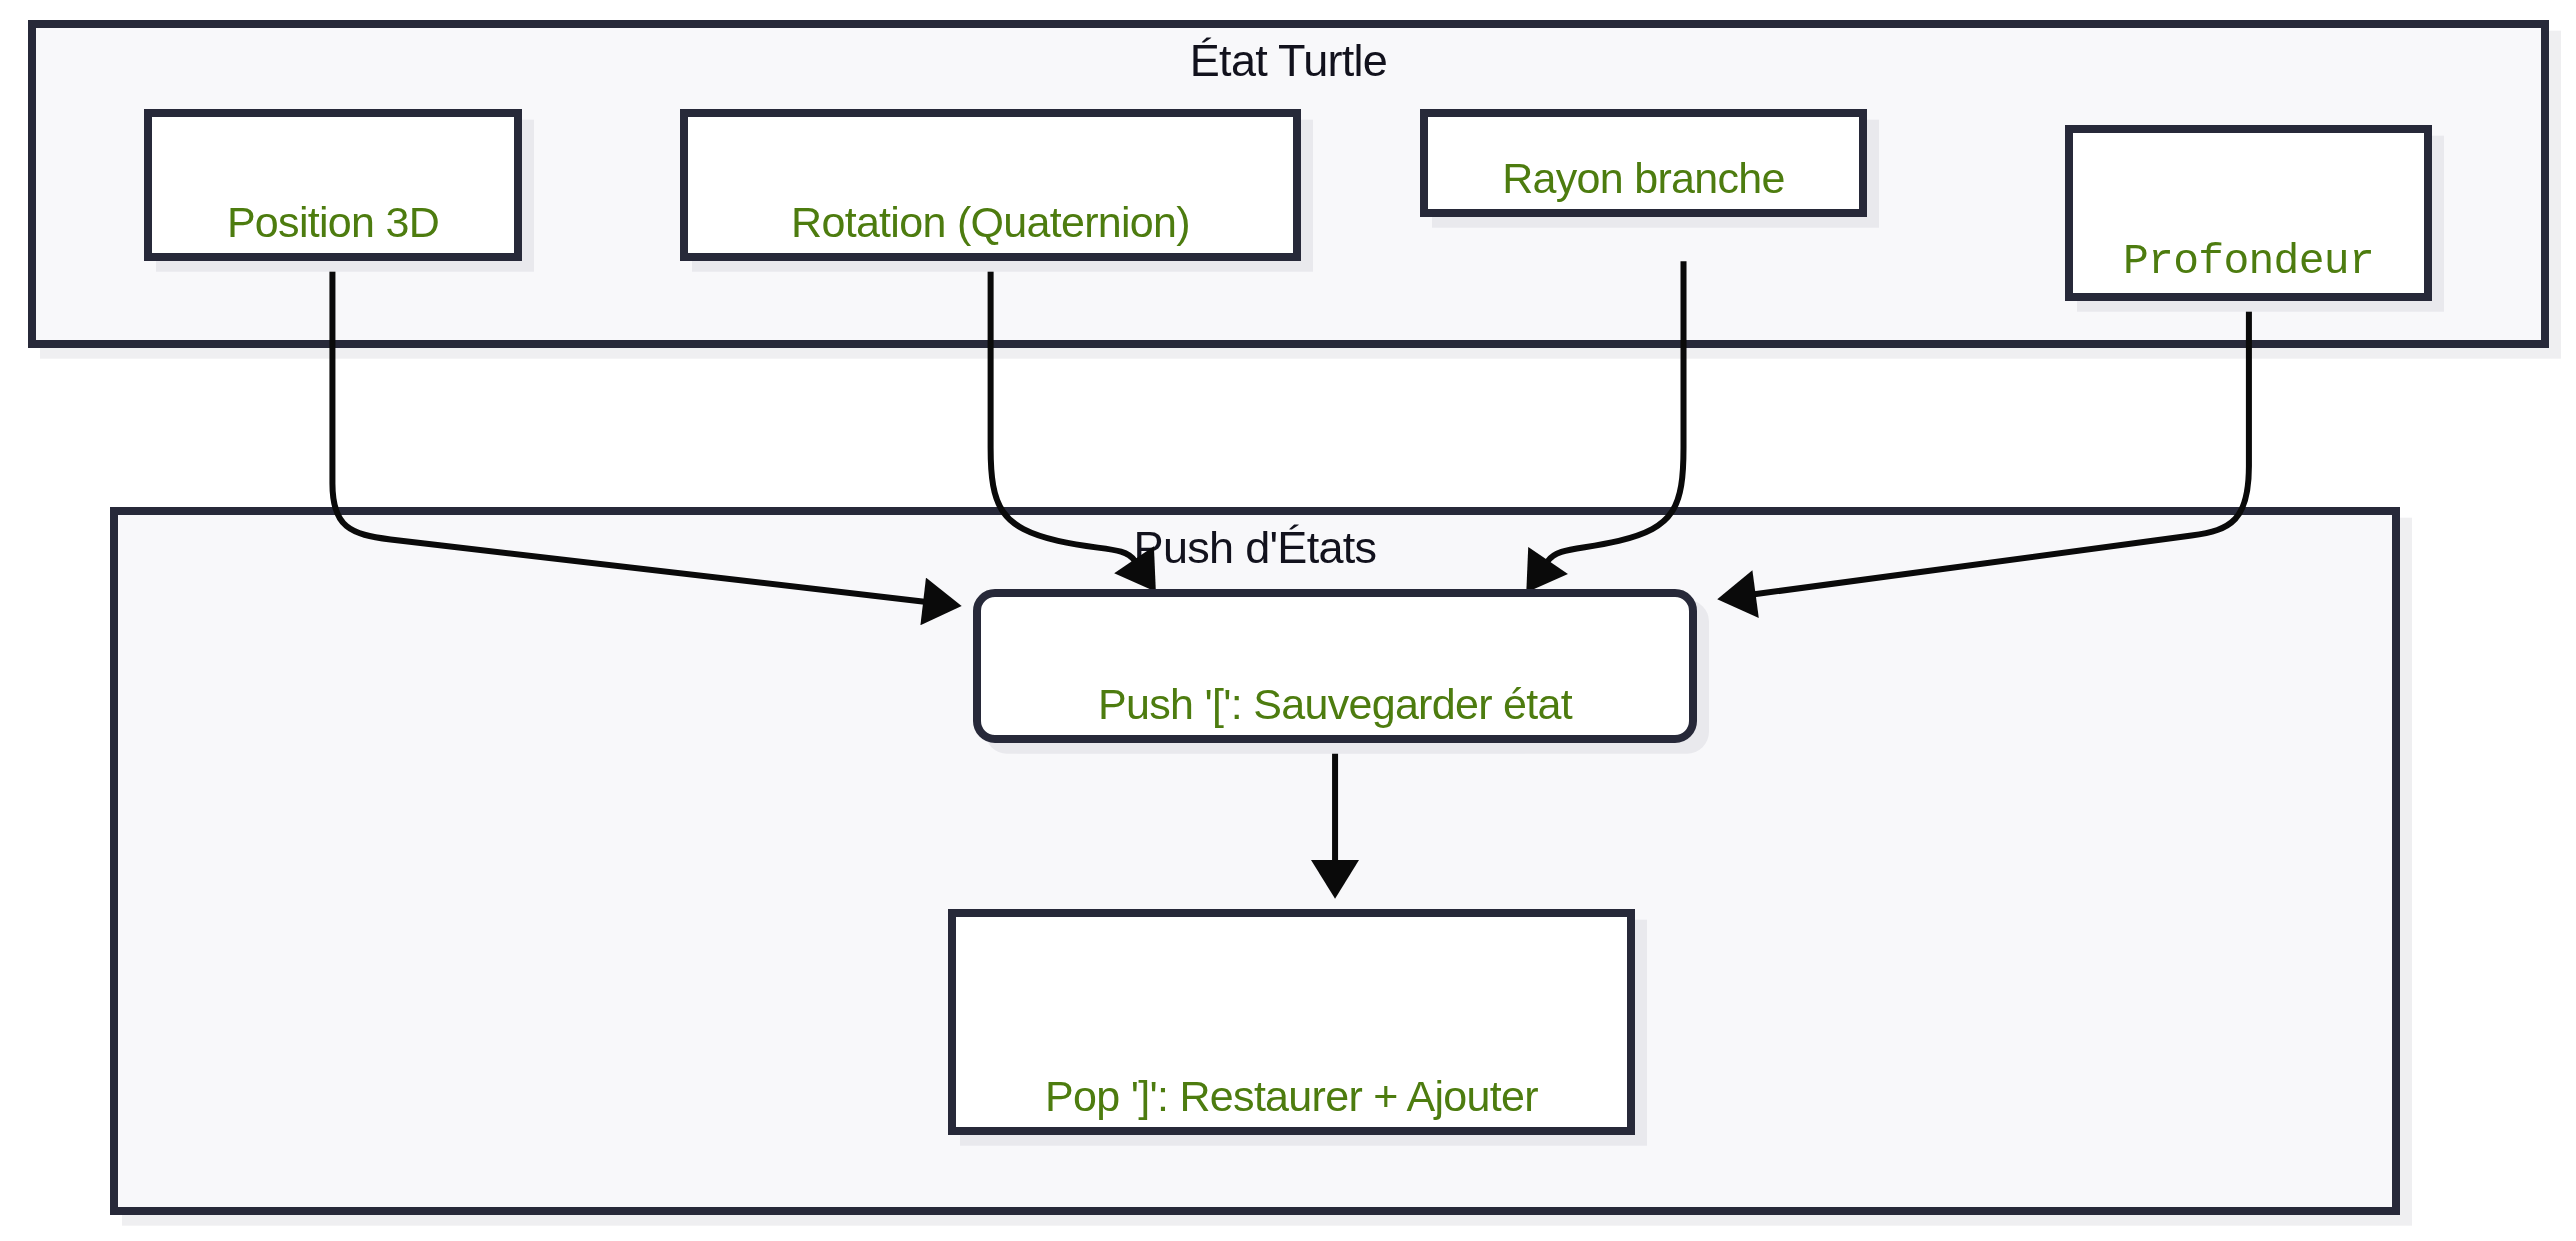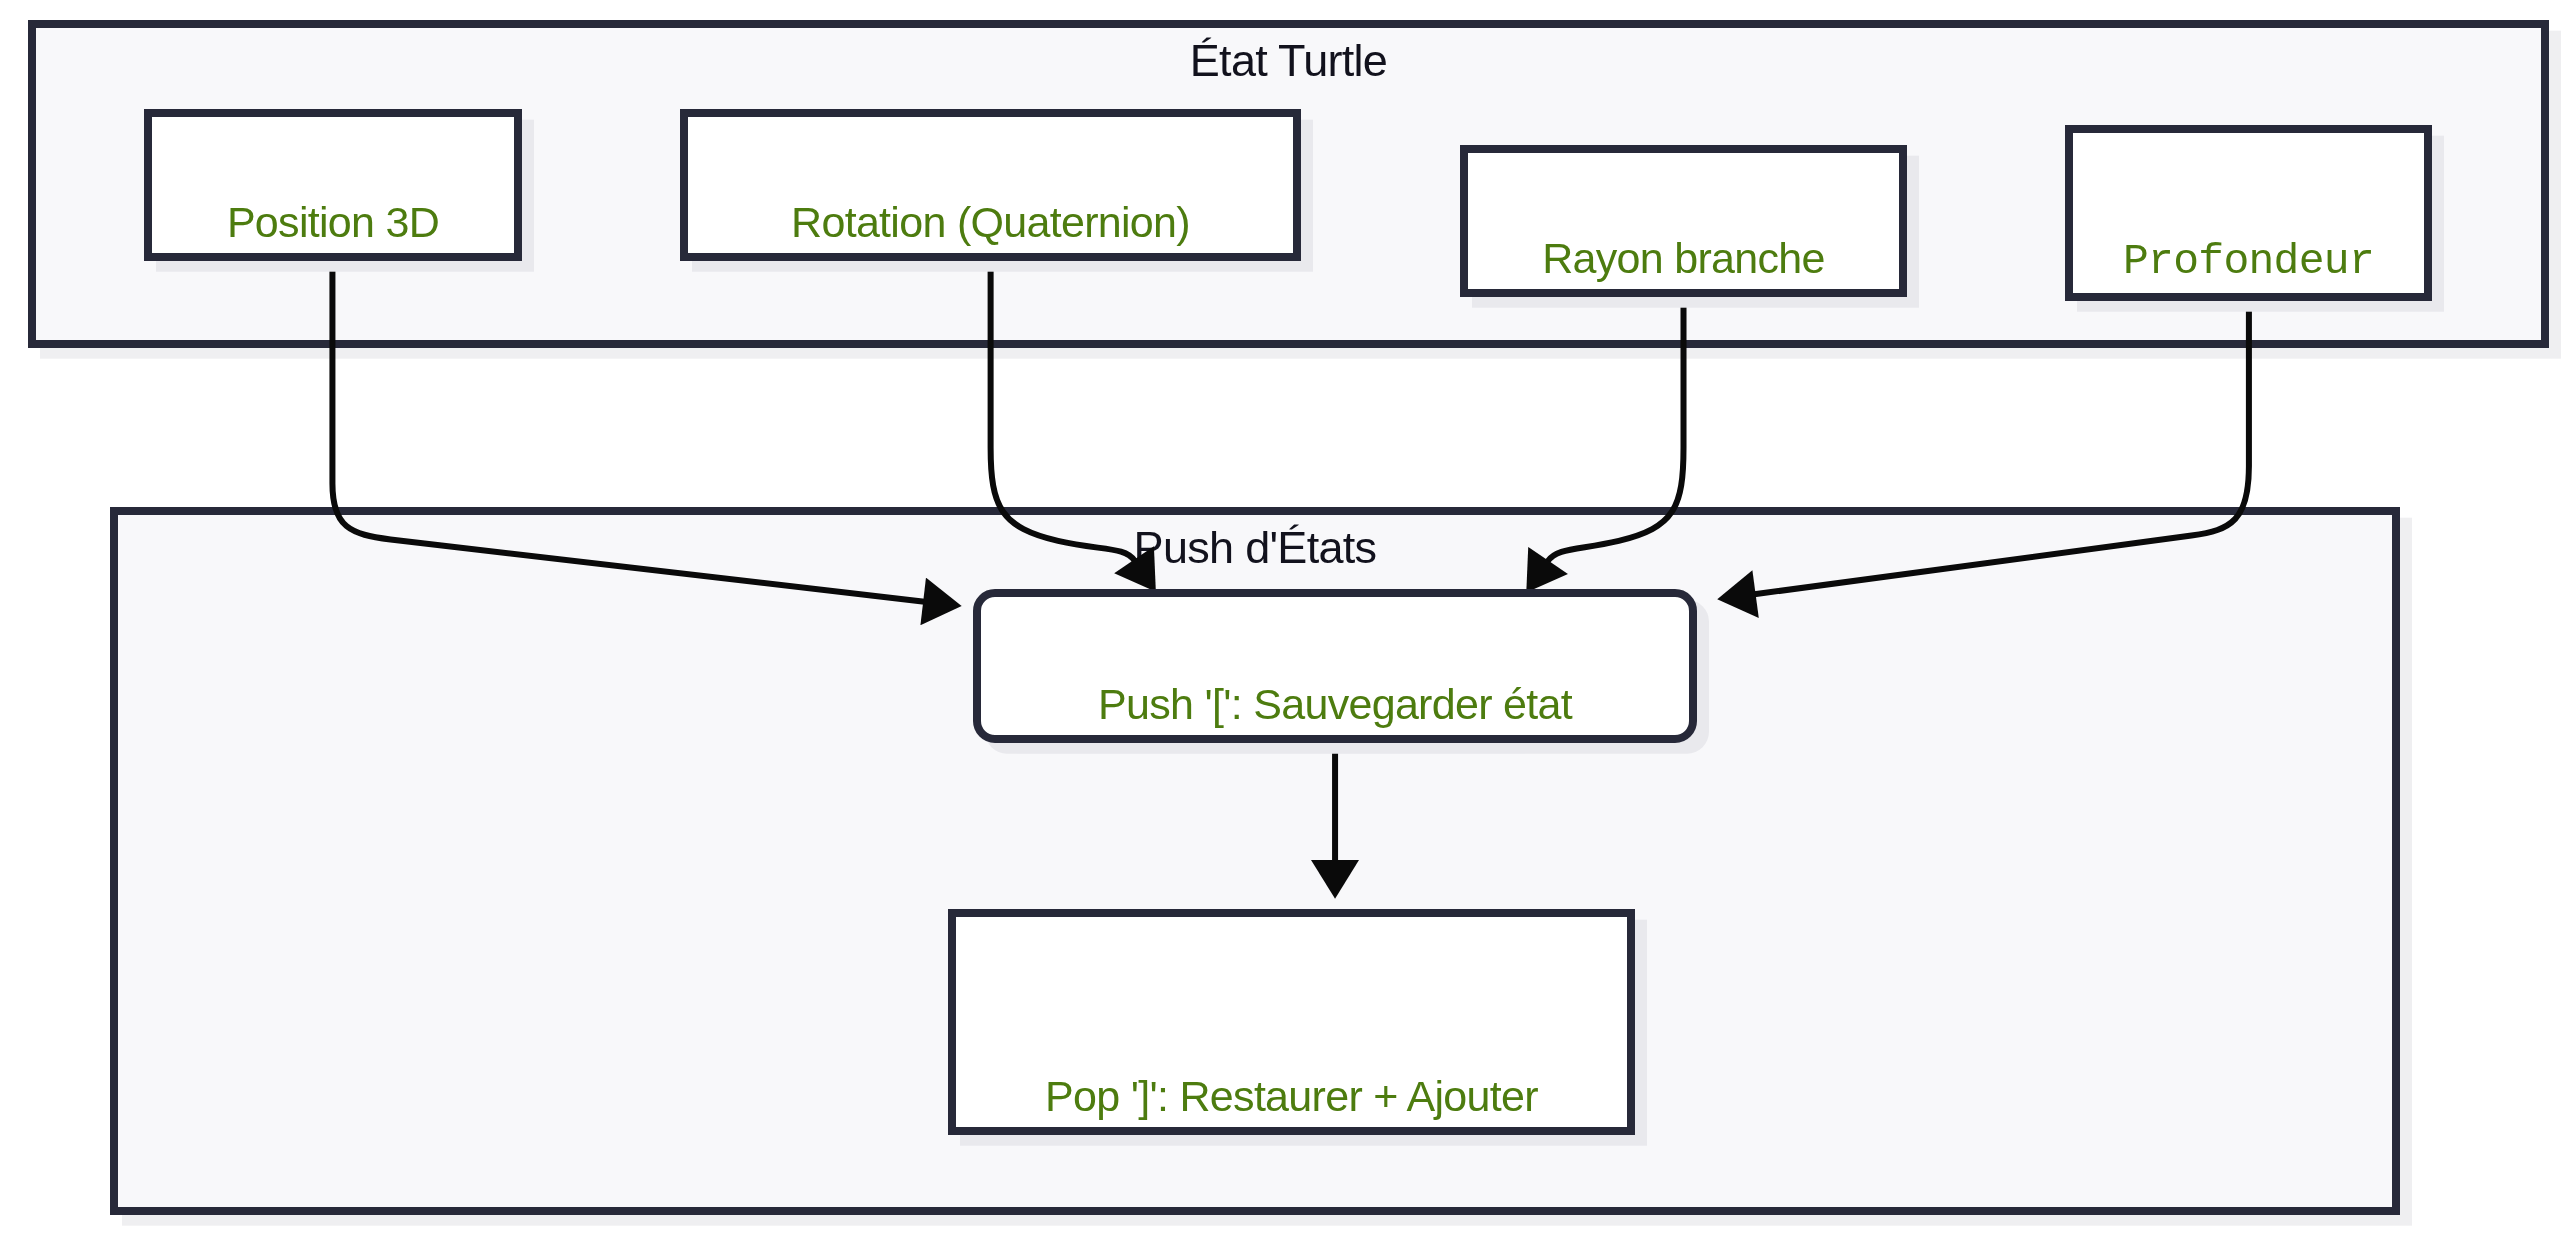--- a/index.html
+++ b/index.html
@@ -68,21 +68,21 @@
     text-align: center;
     font-size: 43px;
     font-weight: 500;
     letter-spacing: -0.7px;
     color: #4d7c0f;
     line-height: 1.45;
     z-index: 10;
   }
   #node-position   { left: 144px;  top: 109px;  width: 378px;  height: 152px; }
   #node-rotation   { left: 680px; top: 109px;  width: 621px;  height: 152px; }
-  #node-rayon      { left: 1460px; top: 109px;  width: 447px;  height: 152px; margin-top: 36px; }
+  #node-rayon      { left: 1420px; top: 109px;  width: 447px;  height: 108px; }
   #node-profondeur { left: 2065px; top: 125px;  width: 367px;  height: 176px; font-family: Liberation Mono, monospace; }
   #node-push       { left: 973px; top: 589px;  width: 724px; height: 154px; border-radius: 22px; }
   #node-pop        { left: 948px; top: 909px; width: 687px; height: 226px; }
   .node-label { display: block; }
 </style>
 </head>
 <body>
 
 <div id="canvas">
 

